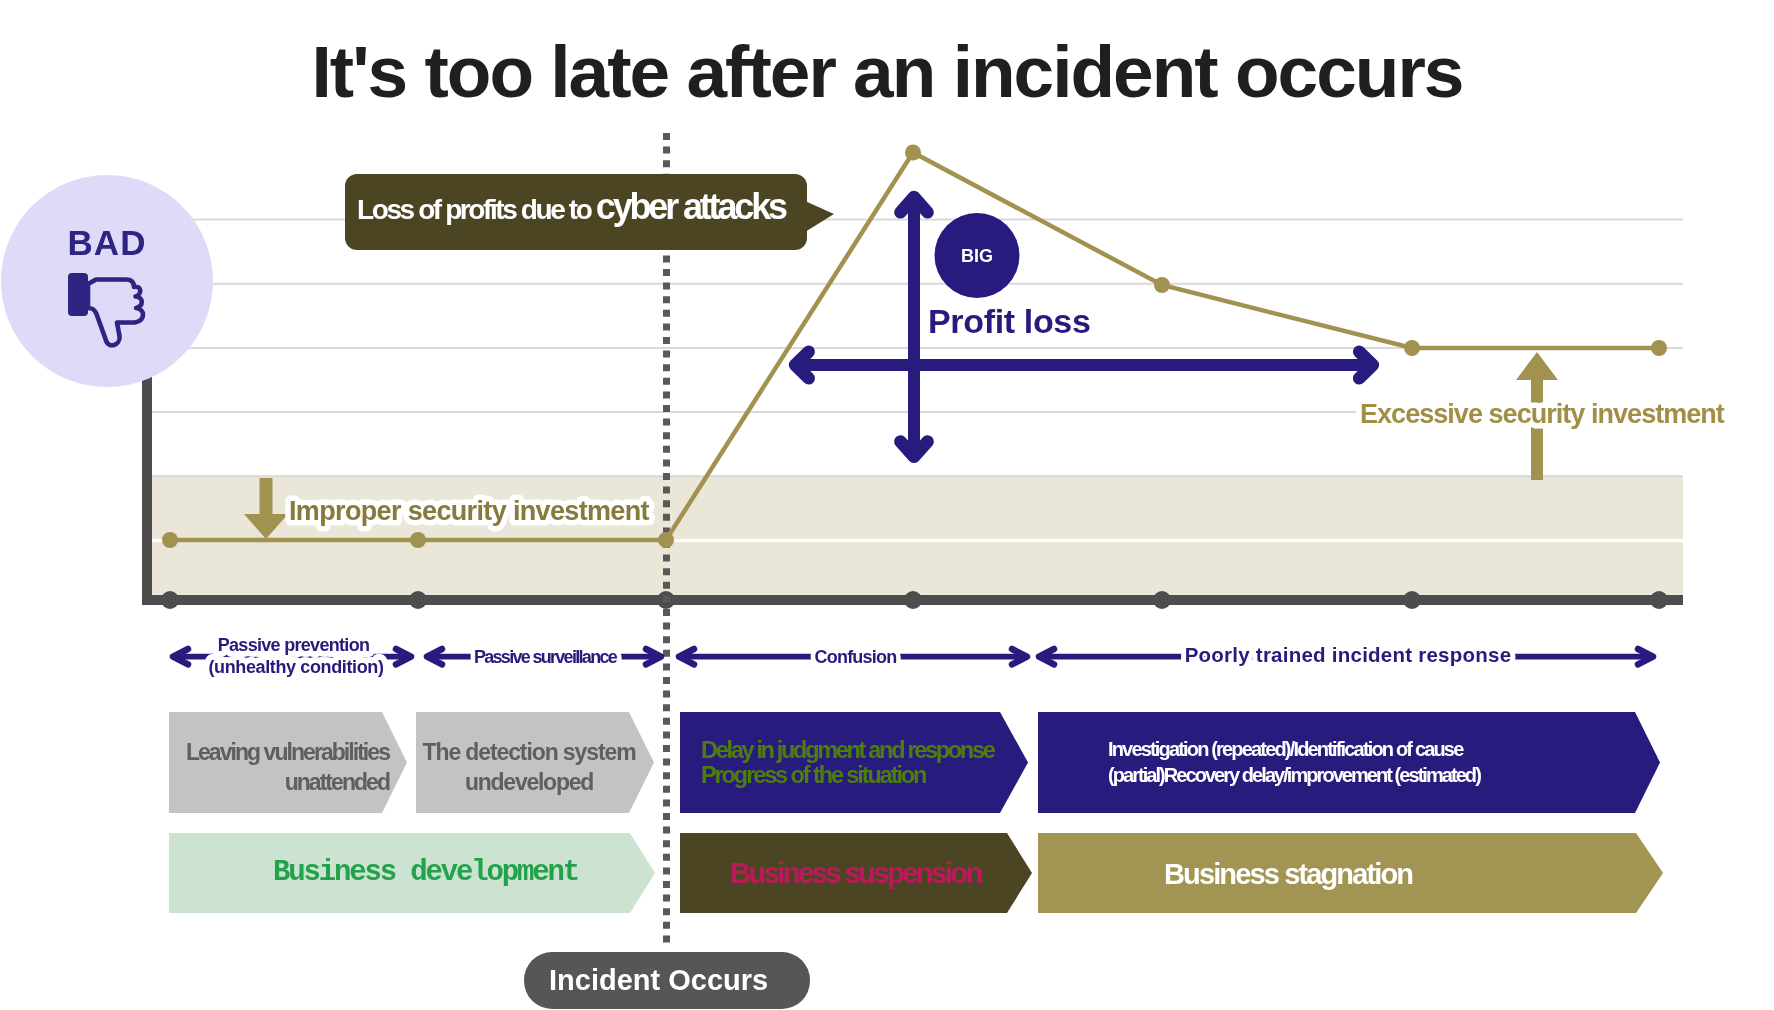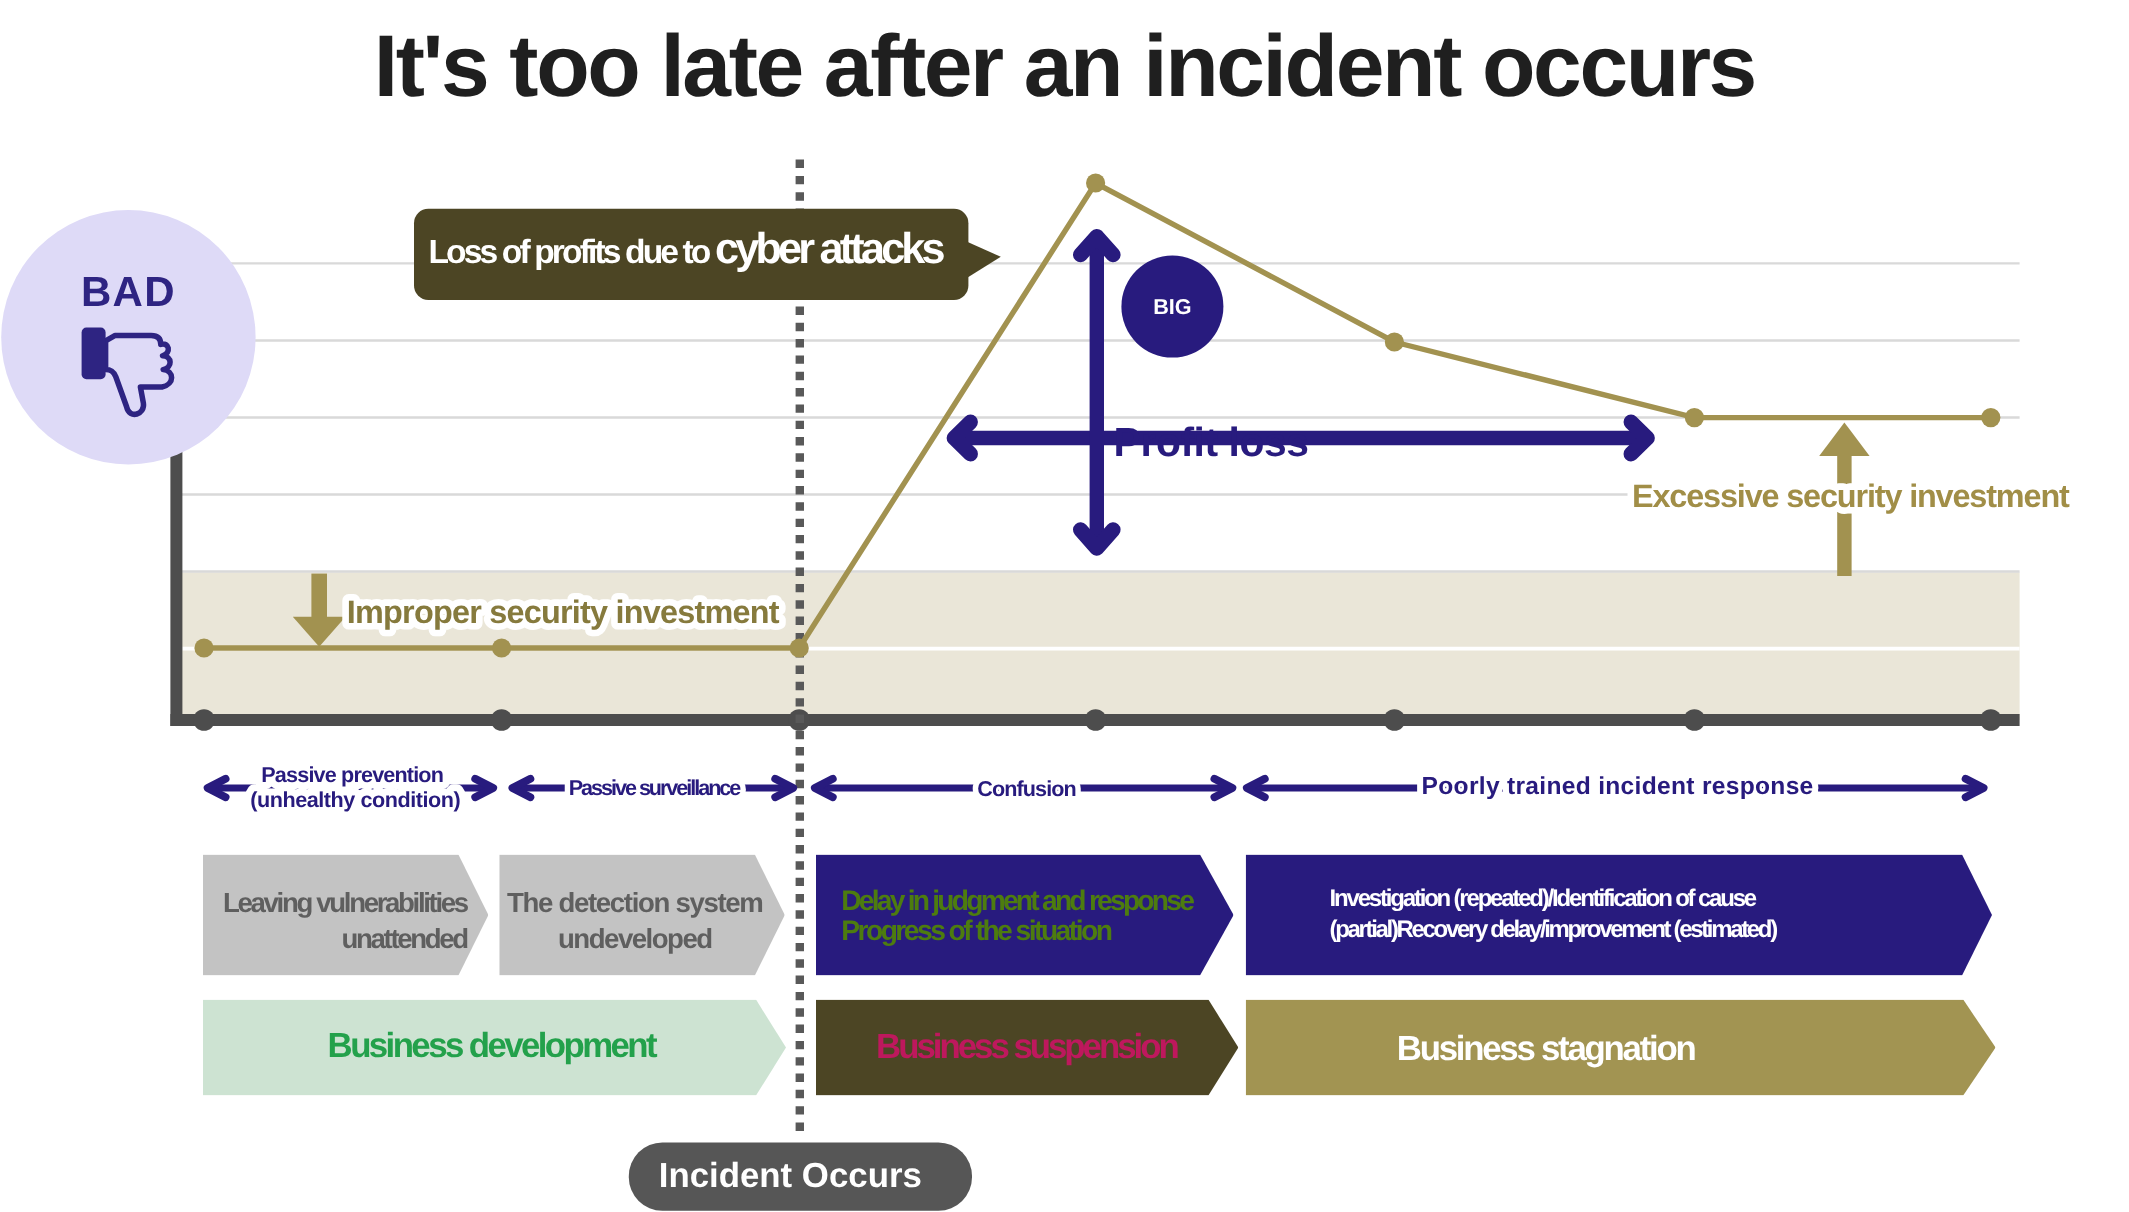--- a/index.html
+++ b/index.html
@@ -114,51 +114,51 @@
                C 141 285, 143 294, 135.5 296.5
                C 143.5 297, 144 306, 136 308
                C 145 309, 146 320, 135 322.5
                L 117 322.5
                L 119.5 336 C 121 345, 108 350, 105.5 339
                L 96.5 314 C 94.5 309, 92 308, 88 308 Z" fill="none" stroke="#2e2482" stroke-width="4.6" stroke-linejoin="round"></path>
       <rect x="68" y="273" width="20" height="43" rx="4" fill="#2e2482"></rect>
     </g>
   </svg>
 
-  <div id="t_title" class="abs nowrap" style="left:0;top:14px;width:1774px;text-align:center;font-size:73px;font-weight:bold;color:#1f1f1f;letter-spacing:-1.98px;"><span id="t_title_s">It's too late after an incident occurs</span></div>
+  <div id="t_title" class="abs nowrap" style="left:0;top:30px;width:1774px;text-align:center;font-size:73px;font-weight:bold;color:#1f1f1f;letter-spacing:-1.98px;"><span id="t_title_s">It's too late after an incident occurs</span></div>
 
   <svg class="abs" style="left:340px;top:170px" width="500" height="90" viewBox="0 0 500 90">
     <rect x="5" y="4" width="462" height="76" rx="12" fill="#4c4524"></rect>
     <polygon points="465,31 494,44 465,62" fill="#4c4524"></polygon>
   </svg>
   <div class="abs nowrap" style="left:357px;top:189px;color:#fff;font-weight:bold;line-height:1;">
     <span id="t_small" style="font-size:28px;letter-spacing:-2.4px;">Loss of profits due to&nbsp;</span><span id="t_big" style="font-size:36px;letter-spacing:-3.16px;">cyber attacks</span>
   </div>
 
-  <div class="abs nowrap" style="left:928px;top:304px;font-size:34px;font-weight:bold;color:#281b7e;line-height:1;letter-spacing:-0.34px;margin-top:48px;" id="t_profit">Profit loss</div>
+  <div class="abs nowrap" style="left:928px;top:304px;font-size:34px;font-weight:bold;color:#281b7e;line-height:1;letter-spacing:-0.34px;" id="t_profit">Profit loss</div>
 
   <div class="chev" style="left:169px;top:712px;width:238px;height:101px;background:#c3c3c3;
        clip-path:polygon(0 0,213px 0,238px 50.5px,213px 101px,0 101px);"></div>
   <div class="abs nowrap" style="left:176px;top:737px;width:213px;text-align:right;font-size:23px;font-weight:bold;color:#5f5f5f;line-height:30px;"><span id="t_lv1" style="letter-spacing:-1.95px;">Leaving vulnerabilities</span><br><span id="t_lv2" style="letter-spacing:-1.96px;">unattended</span></div>
 
   <div class="chev" style="left:416px;top:712px;width:238px;height:101px;background:#c3c3c3;
        clip-path:polygon(0 0,213px 0,238px 50.5px,213px 101px,0 101px);"></div>
   <div class="abs nowrap" style="left:416px;top:737px;width:226px;text-align:center;font-size:23px;font-weight:bold;color:#5f5f5f;line-height:30px;"><span id="t_ds1" style="letter-spacing:-1.11px;margin-top:30px;">The detection system</span><br><span id="t_ds2" style="letter-spacing:-1.26px;">undeveloped</span></div>
 
   <div class="chev" style="left:680px;top:712px;width:348px;height:101px;background:#281b7e;
        clip-path:polygon(0 0,320px 0,348px 50.5px,320px 101px,0 101px);"></div>
   <div class="abs nowrap" style="left:701px;top:738px;font-size:23.5px;font-weight:bold;color:#4d7c0f;line-height:25px;"><span id="t_d1" style="letter-spacing:-2.31px;">Delay in judgment and response</span><br><span id="t_d2" style="letter-spacing:-2.1px;">Progress of the situation</span></div>
 
   <div class="chev" style="left:1038px;top:712px;width:622px;height:101px;background:#281b7e;
        clip-path:polygon(0 0,597px 0,622px 50.5px,597px 101px,0 101px);"></div>
   <div class="abs nowrap" style="left:1108px;top:735.7px;font-size:20px;font-weight:bold;color:#fff;line-height:26px;"><span id="t_i1" style="letter-spacing:-1.83px;">Investigation (repeated)/Identification of cause</span><br><span id="t_i2" style="letter-spacing:-1.95px;">(partial)Recovery delay/improvement (estimated)</span></div>
 
   <div class="chev" style="left:169px;top:833px;width:486px;height:80px;background:#cde3d2;
        clip-path:polygon(0 0,461px 0,486px 40px,461px 80px,0 80px);"></div>
-  <div class="abs nowrap" style="left:273px;top:858px;font-size:29px;font-weight:bold;color:#23a14b;line-height:1;letter-spacing:-2.15px;" id="t_bd">Business development</div>
+  <div class="abs nowrap" style="left:273px;top:858px;font-size:29px;font-weight:bold;color:#23a14b;line-height:1;letter-spacing:-2.15px;font-family:Liberation Mono, monospace;" id="t_bd">Business development</div>
 
   <div class="chev" style="left:680px;top:833px;width:352px;height:80px;background:#4c4524;
        clip-path:polygon(0 0,327px 0,352px 40px,327px 80px,0 80px);"></div>
   <div class="abs nowrap" style="left:730px;top:859px;font-size:29px;font-weight:bold;color:#be185d;line-height:1;letter-spacing:-2.5px;" id="t_bs">Business suspension</div>
 
   <div class="chev" style="left:1038px;top:833px;width:625px;height:80px;background:#a29452;
        clip-path:polygon(0 0,598px 0,625px 40px,598px 80px,0 80px);"></div>
   <div class="abs nowrap" style="left:1164px;top:860px;font-size:29px;font-weight:bold;color:#fff;line-height:1;letter-spacing:-1.87px;" id="t_bst">Business stagnation</div>
 
   <div class="abs" style="left:524px;top:952px;width:286px;height:57px;background:#565656;border-radius:28px;"></div>

